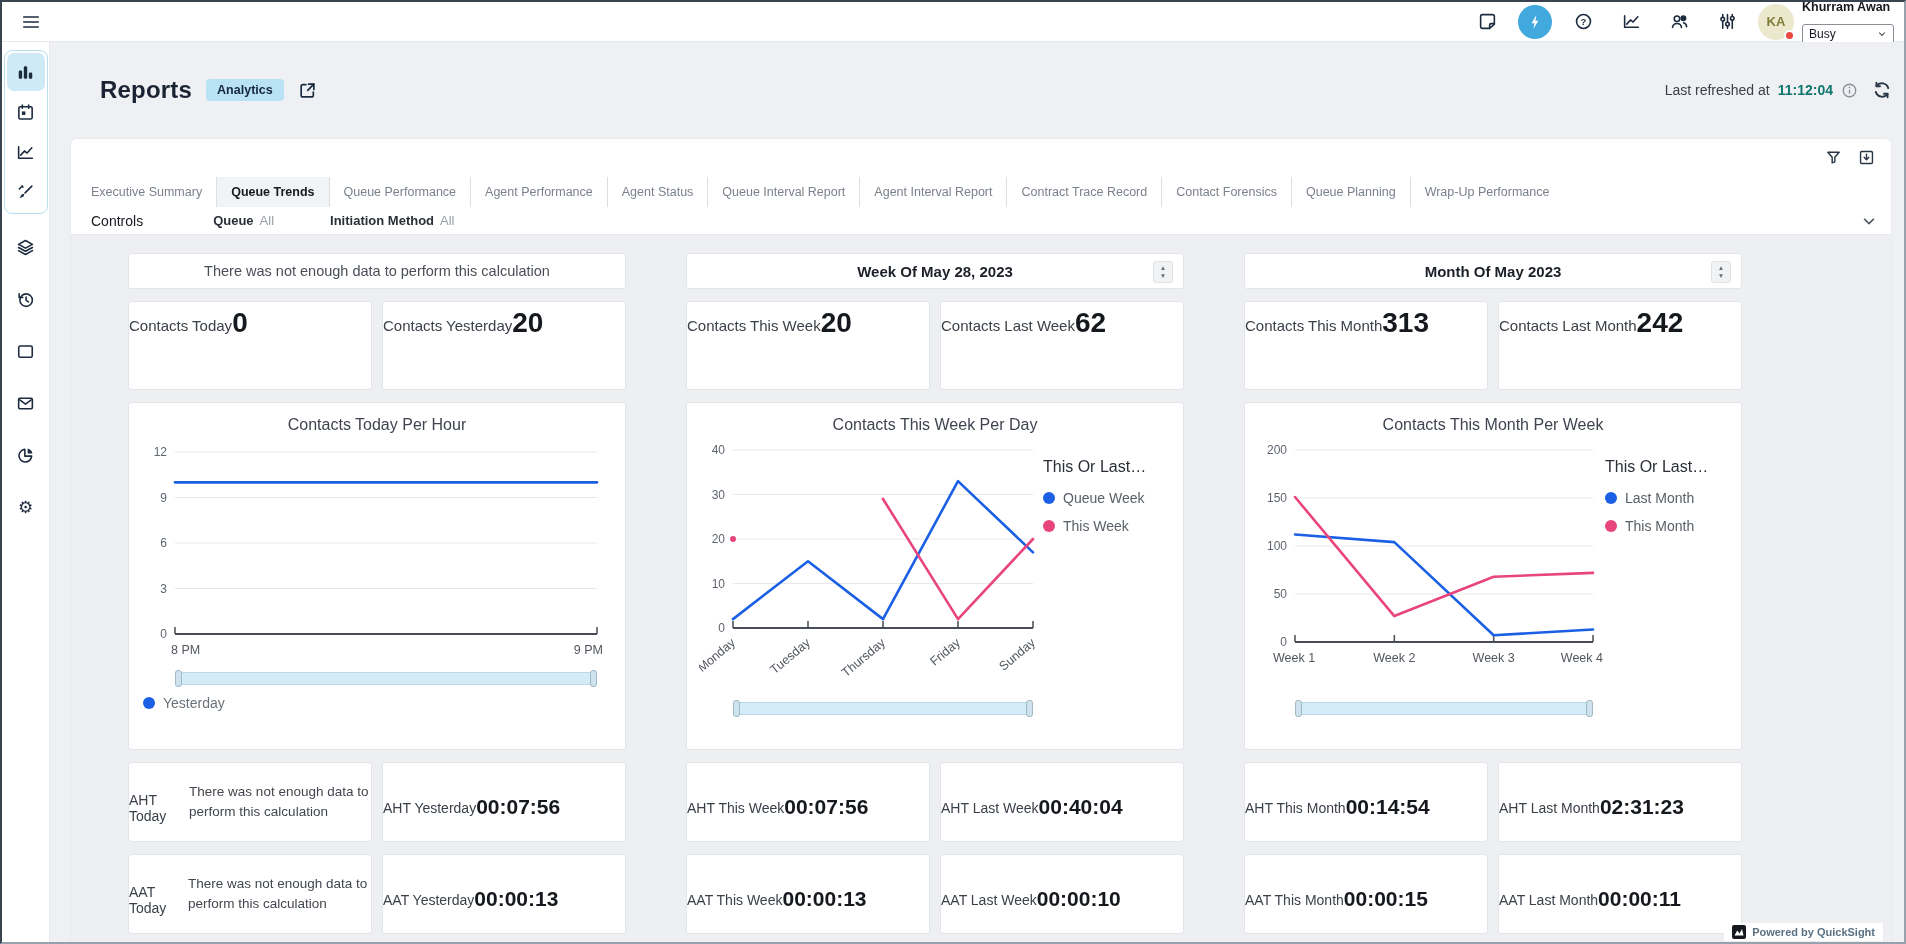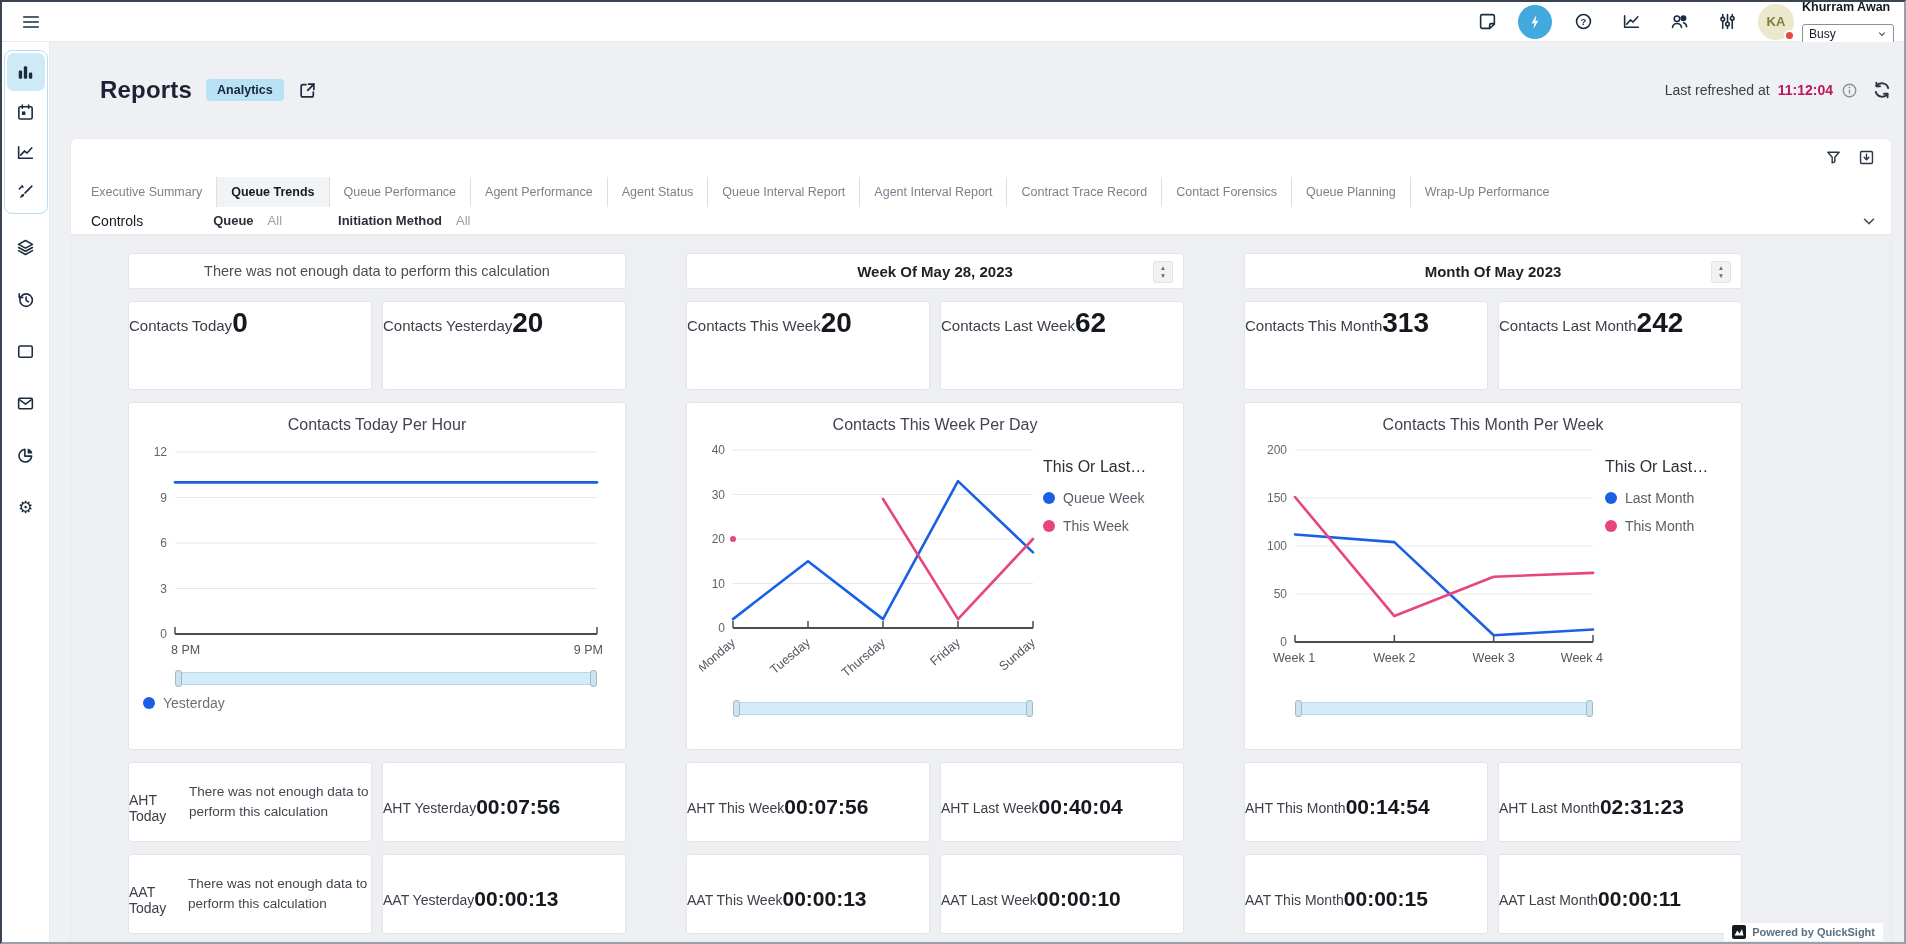--- a/index.html
+++ b/index.html
@@ -27,34 +27,34 @@
   .sb-item.active { background:#cfeaf7; }
   .sb-item.loose { margin-bottom:14px; }
 
   .main { flex:1; display:flex; flex-direction:column; padding:0 12px 0 20px; min-height:0; background:#eef0f3; }
   .page-head { height:96px; display:flex; align-items:center;margin-left:30px; }
   .page-title { font-size:24px; font-weight:bold; color:#1b2234; letter-spacing:.2px; }
   .badge { background:#b9e2f5; color:#15273f; font-size:12.5px; font-weight:bold; padding:4px 11px; border-radius:4px; margin-left:14px; }
   .open-ext { margin-left:14px; cursor:pointer; display:flex; }
   .head-spacer { flex:1; }
   .refreshed { font-size:14px; color:#3a3f47; display:flex; align-items:flex-start; gap:8px; }
-  .refreshed b { color:#be185d; }
+  .refreshed b { color:#0f766e; }
   .refresh-btn { margin-left:14px; cursor:pointer; display:flex; }
 
   
   .panel { flex:1; background:#fff; border:1px solid #e8eaed; border-bottom:none; border-radius:6px 6px 0 0; display:flex; flex-direction:column; min-height:0; position:relative; }
   .panel-tools { height:38px; display:flex; justify-content:flex-end; align-items:flex-start; gap:16px; padding:10px 16px 0; }
   .panel-tools .ptool { cursor:pointer; display:flex; }
   .tab-strip { display:flex; align-items:stretch; height:30px; padding-left:6px; }
   .tab { display:flex; align-items:center; padding:0 14px; font-size:12.5px; color:#7b828c; cursor:pointer; border-left:1px solid #dcdfe3; white-space:nowrap; }
   .tab:first-child { border-left:none; }
   .tab.active { color:#16191f; font-weight:bold; background:#f2f3f5; border-left:1px solid #dcdfe3; }
   .controls-row { height:28px; display:flex; align-items:center; padding:0 14px 0 20px; border-bottom:1px solid #e7e9ec; }
   .controls-title { font-size:14px; color:#16191f; margin-right:70px; }
-  .ctl { display:flex; align-items:baseline; gap:14px; margin-right:56px; cursor:pointer; }
+  .ctl { display:flex; align-items:baseline; gap:6px; margin-right:56px; cursor:pointer; }
   .ctl .lbl { font-size:13px; font-weight:bold; color:#2a2f37; }
   .ctl .val { font-size:13px; color:#9aa0a8; }
   .controls-spacer { flex:1; }
   .collapse-chevron { cursor:pointer; display:flex; }
 
   
   .canvas { flex:1; background:#edeff3; padding:18px 0 0 57px; overflow:hidden; position:relative; min-height:0; }
   .cols { display:flex; gap:60px; }
   .col { width:498px; display:flex; flex-direction:column; }
   .col > * + * { margin-top:12px; }

